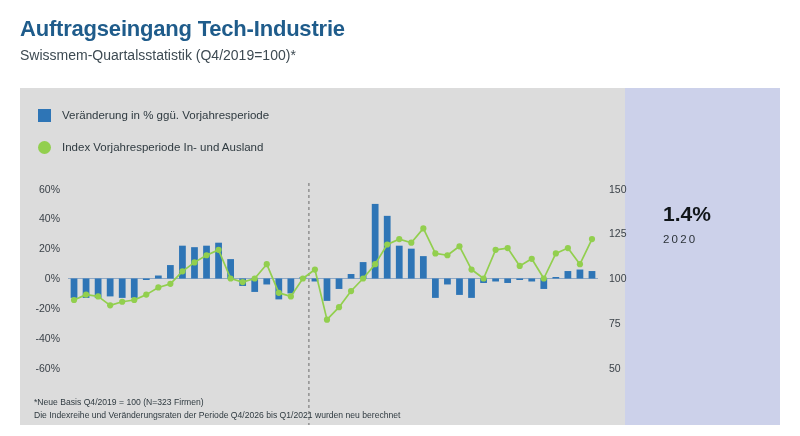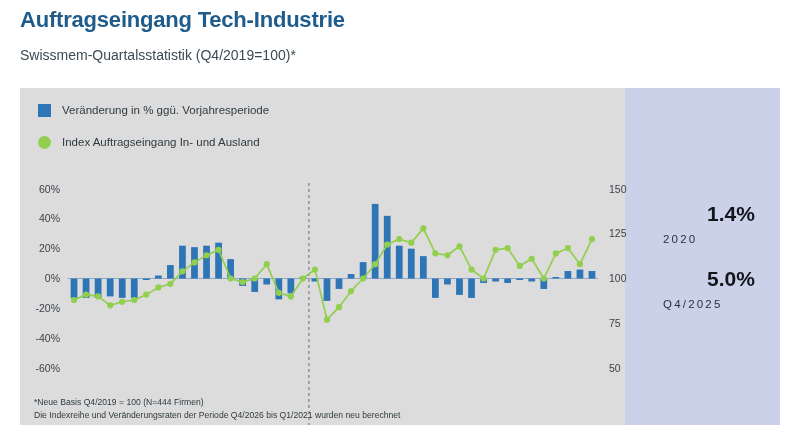--- a/index.html
+++ b/index.html
@@ -5,42 +5,42 @@
   html,body{margin:0;padding:0;}
   body{
     width:800px;height:436px;background:#ffffff;
     font-family:"Liberation Sans",sans-serif;
     -webkit-font-smoothing:antialiased;
   }
   .page{position:relative;width:800px;height:436px;overflow:hidden;}
 
   
   .title{
-    position:absolute;left:20px;top:7px;
+    position:absolute;left:20px;top:16px;
     font-size:22px;font-weight:bold;color:#1f5c8b;
     letter-spacing:-0.2px;white-space:nowrap;
   }
   .subtitle{
     position:absolute;left:20px;top:47px;
     font-size:14px;color:#3d4a52;white-space:nowrap;
   }
 
   
   .gray-panel{
     position:absolute;left:20px;top:88px;width:608px;height:337px;
     background:#dcdcdc;
   }
   .lav-panel{
     position:absolute;left:625px;top:88px;width:155px;height:337px;
     background:#ccd1ea;
   }
 
   
   .legend{position:absolute;left:38px;top:104px;}
-  .legend-row{display:flex;height:22px;margin-bottom:10px;}
+  .legend-row{display:flex;align-items:center;height:22px;margin-bottom:10px;}
   .legend-swatch-sq{width:13px;height:13px;background:#2e75b6;margin-right:11px;}
   .legend-swatch-ci{width:13px;height:13px;border-radius:50%;background:#92cf4e;margin-right:11px;}
   .legend-label{font-size:11.5px;color:#2f3a40;white-space:nowrap;}
 
   
   .plot-wrap{position:absolute;left:20px;top:88px;width:608px;height:337px;}
   .plot-svg{display:block;}
 
   .axis-text{font-family:"Liberation Sans",sans-serif;font-size:10.5px;fill:#3b4249;}
   .axis-text-r{font-family:"Liberation Sans",sans-serif;font-size:10.5px;fill:#3b4249;}
@@ -50,42 +50,42 @@
   .notes{
     position:absolute;left:34px;top:396px;width:560px;
     font-size:8.6px;color:#2f3a40;line-height:1.5;
   }
   .notes div{white-space:nowrap;}
 
   
   .stat-block{position:absolute;}
   .stat-1{left:663px;top:203px;}
   .stat-2{left:663px;top:268px;}
-  .stat-value{font-size:21px;font-weight:bold;color:#11161a;line-height:1;margin-left:44px;}
+  .stat-value{font-size:21px;font-weight:bold;color:#11161a;line-height:1;}
   .stat-label{font-size:11.5px;color:#2b3238;letter-spacing:2.2px;margin-top:9px;}
 </style>
 </head>
 <body>
 
 <div class="page">
 
   <div class="title">Auftragseingang Tech-Industrie</div>
   <div class="subtitle">Swissmem-Quartalsstatistik (Q4/2019=100)*</div>
 
   <div class="gray-panel"></div>
   <div class="lav-panel"></div>
 
   <div class="legend">
     <div class="legend-row">
       <span class="legend-swatch-sq"></span>
       <span class="legend-label">Veränderung in % ggü. Vorjahresperiode</span>
     </div>
     <div class="legend-row">
       <span class="legend-swatch-ci"></span>
-      <span class="legend-label">Index Auftragseingang In- und Ausland</span>
+      <span class="legend-label">Index Vorjahresperiode In- und Ausland</span>
     </div>
   </div>
 
   <div class="plot-wrap">
     <svg class="plot-svg" id="plot" width="608" height="337">
         <text x="40" y="283.6" text-anchor="end" class="axis-text">-60%</text>
         <text x="40" y="253.76666666666668" text-anchor="end" class="axis-text">-40%</text>
         <text x="40" y="223.9333333333333" text-anchor="end" class="axis-text">-20%</text>
         <text x="40" y="194.1" text-anchor="end" class="axis-text">0%</text>
         <text x="40" y="164.26666666666665" text-anchor="end" class="axis-text">20%</text>
@@ -195,26 +195,22 @@
         <text x="313" y="358" text-anchor="middle" class="xlab">2020</text>
         <text x="361.1818181818182" y="358" text-anchor="middle" class="xlab">2021</text>
         <text x="409.3636363636364" y="358" text-anchor="middle" class="xlab">2022</text>
         <text x="457.5454545454545" y="358" text-anchor="middle" class="xlab">2023</text>
         <text x="505.7272727272727" y="358" text-anchor="middle" class="xlab">2024</text>
         <text x="553.9090909090909" y="358" text-anchor="middle" class="xlab">2025</text>
       </svg>
   </div>
 
   <div class="notes">
-    <div>*Neue Basis Q4/2019 = 100 (N=444 Firmen)</div>
+    <div>*Neue Basis Q4/2019 = 100 (N=323 Firmen)</div>
     <div>Die Indexreihe und Veränderungsraten der Periode Q4/2026 bis Q1/2021 wurden neu berechnet</div>
   </div>
 
   <div class="stat-block stat-1">
     <div class="stat-value">1.4%</div>
     <div class="stat-label">2020</div>
   </div>
-  <div class="stat-block stat-2">
-    <div class="stat-value">5.0%</div>
-    <div class="stat-label">Q4/2025</div>
-  </div>
 
 </div>
 
 </body></html>

